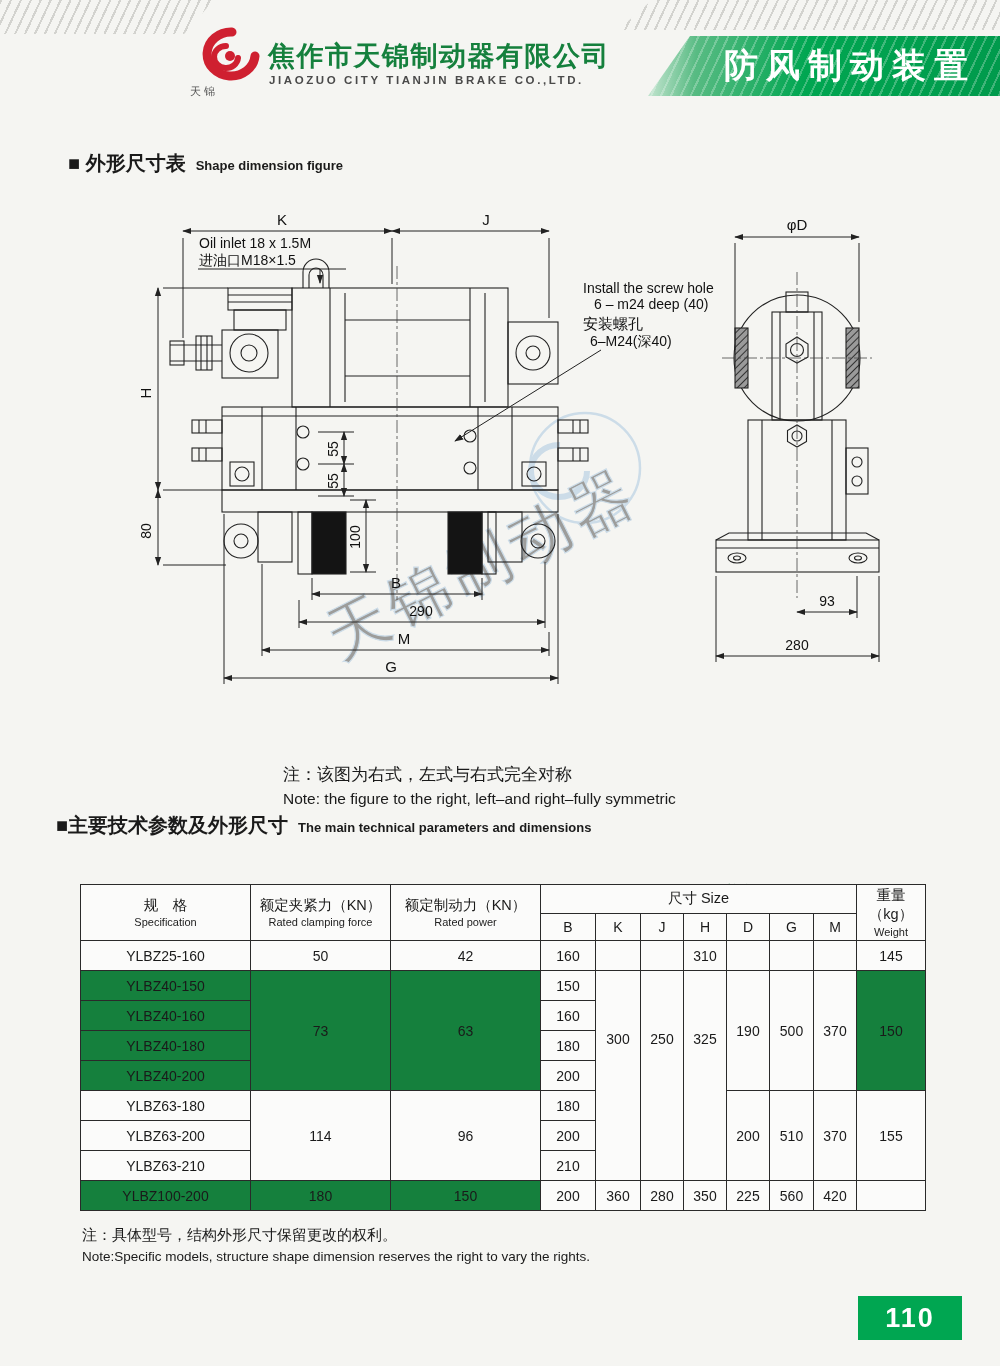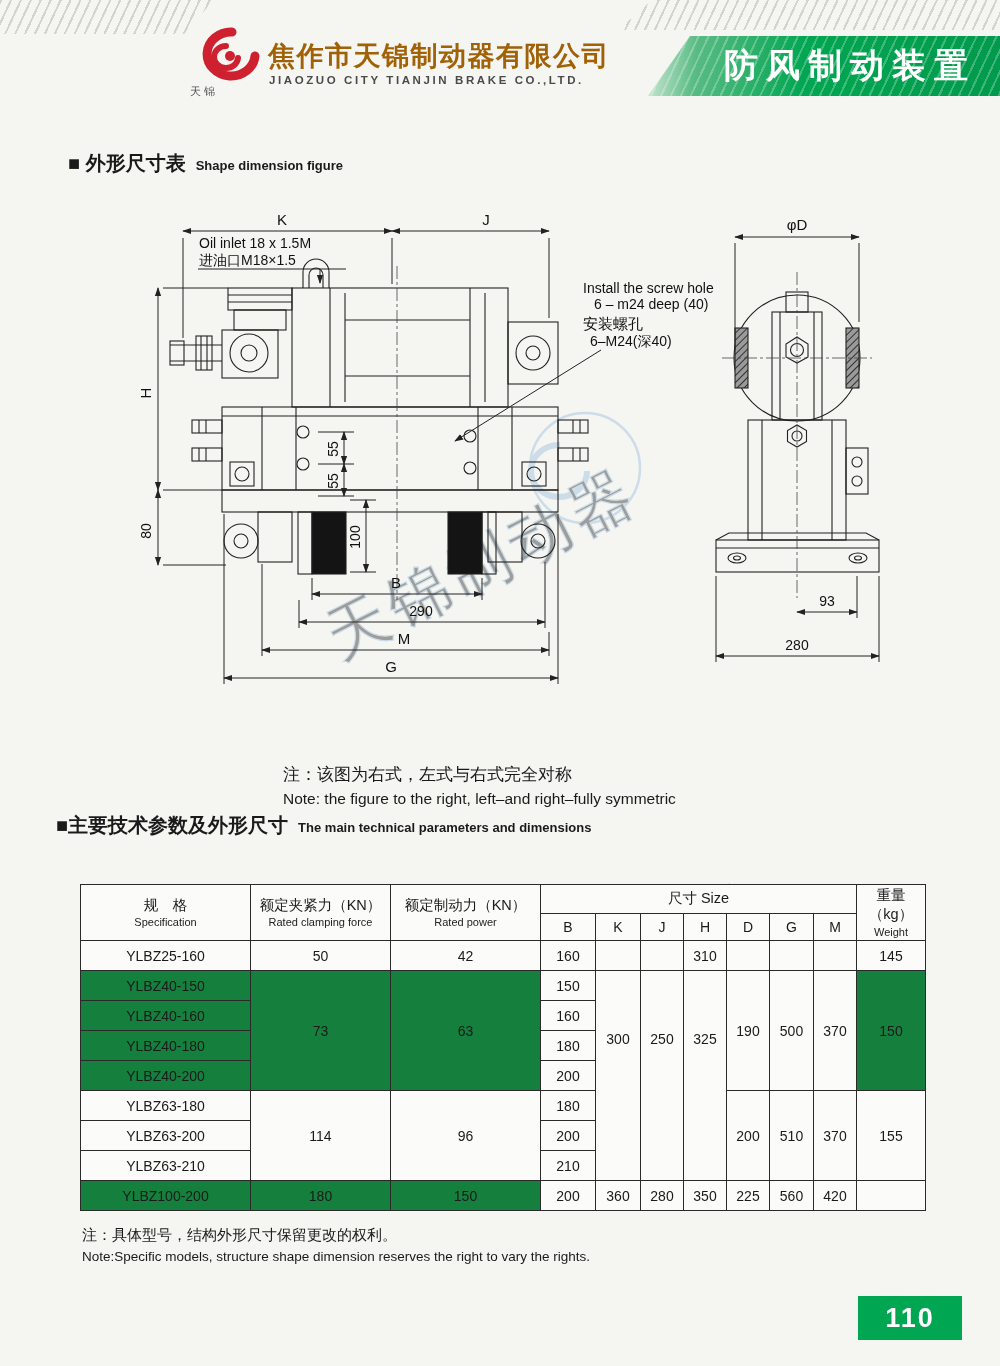--- a/index.html
+++ b/index.html
@@ -8,21 +8,21 @@
   .abs{position:absolute;}
   
   .stripes{background-image:repeating-linear-gradient(115deg,#d3d3cf 0 2px,rgba(0,0,0,0) 2px 9px);}
   .stripes-tl{left:0;top:0;width:214px;height:34px;clip-path:polygon(0 0,100% 0,86% 100%,0 100%);}
   .stripes-tr{left:618px;top:0;width:382px;height:30px;clip-path:polygon(34px 0,100% 0,100% 100%,0 100%);}
   .banner{left:648px;top:36px;width:352px;height:60px;clip-path:polygon(42px 0,100% 0,100% 100%,0 100%);
     background-image:repeating-linear-gradient(115deg,rgba(255,255,255,.25) 0 2px,rgba(255,255,255,0) 2px 9px),
       linear-gradient(95deg,#cfe9d8 0%,#58bb83 14%,#00a651 45%,#009a4c 100%);
     display:flex;align-items:center;justify-content:center;}
   .banner span{color:#fff;font-size:34px;font-weight:bold;letter-spacing:8px;padding-left:52px;}
-  .company-cn{left:268px;top:38px;font-size:27px;font-weight:bold;color:#a16207;letter-spacing:1.5px;}
+  .company-cn{left:268px;top:38px;font-size:27px;font-weight:bold;color:#15803d;letter-spacing:1.5px;}
   .company-en{left:269px;top:74px;font-size:11.5px;color:#4a4a4a;letter-spacing:2.6px;font-weight:bold;}
   .logo-txt{left:190px;top:84px;font-size:11px;color:#555;letter-spacing:3px;}
   
   .h1{font-weight:bold;}
   .h1 .cn{font-size:20px;}
   .h1 .en{font-size:13px;margin-left:10px;}
   .sec1{left:68px;top:150px;}
   .sec2{left:56px;top:812px;}
   .unit{left:725px;top:858px;width:200px;text-align:left;font-size:14px;color:#15803d;margin-top:24px;}
   

